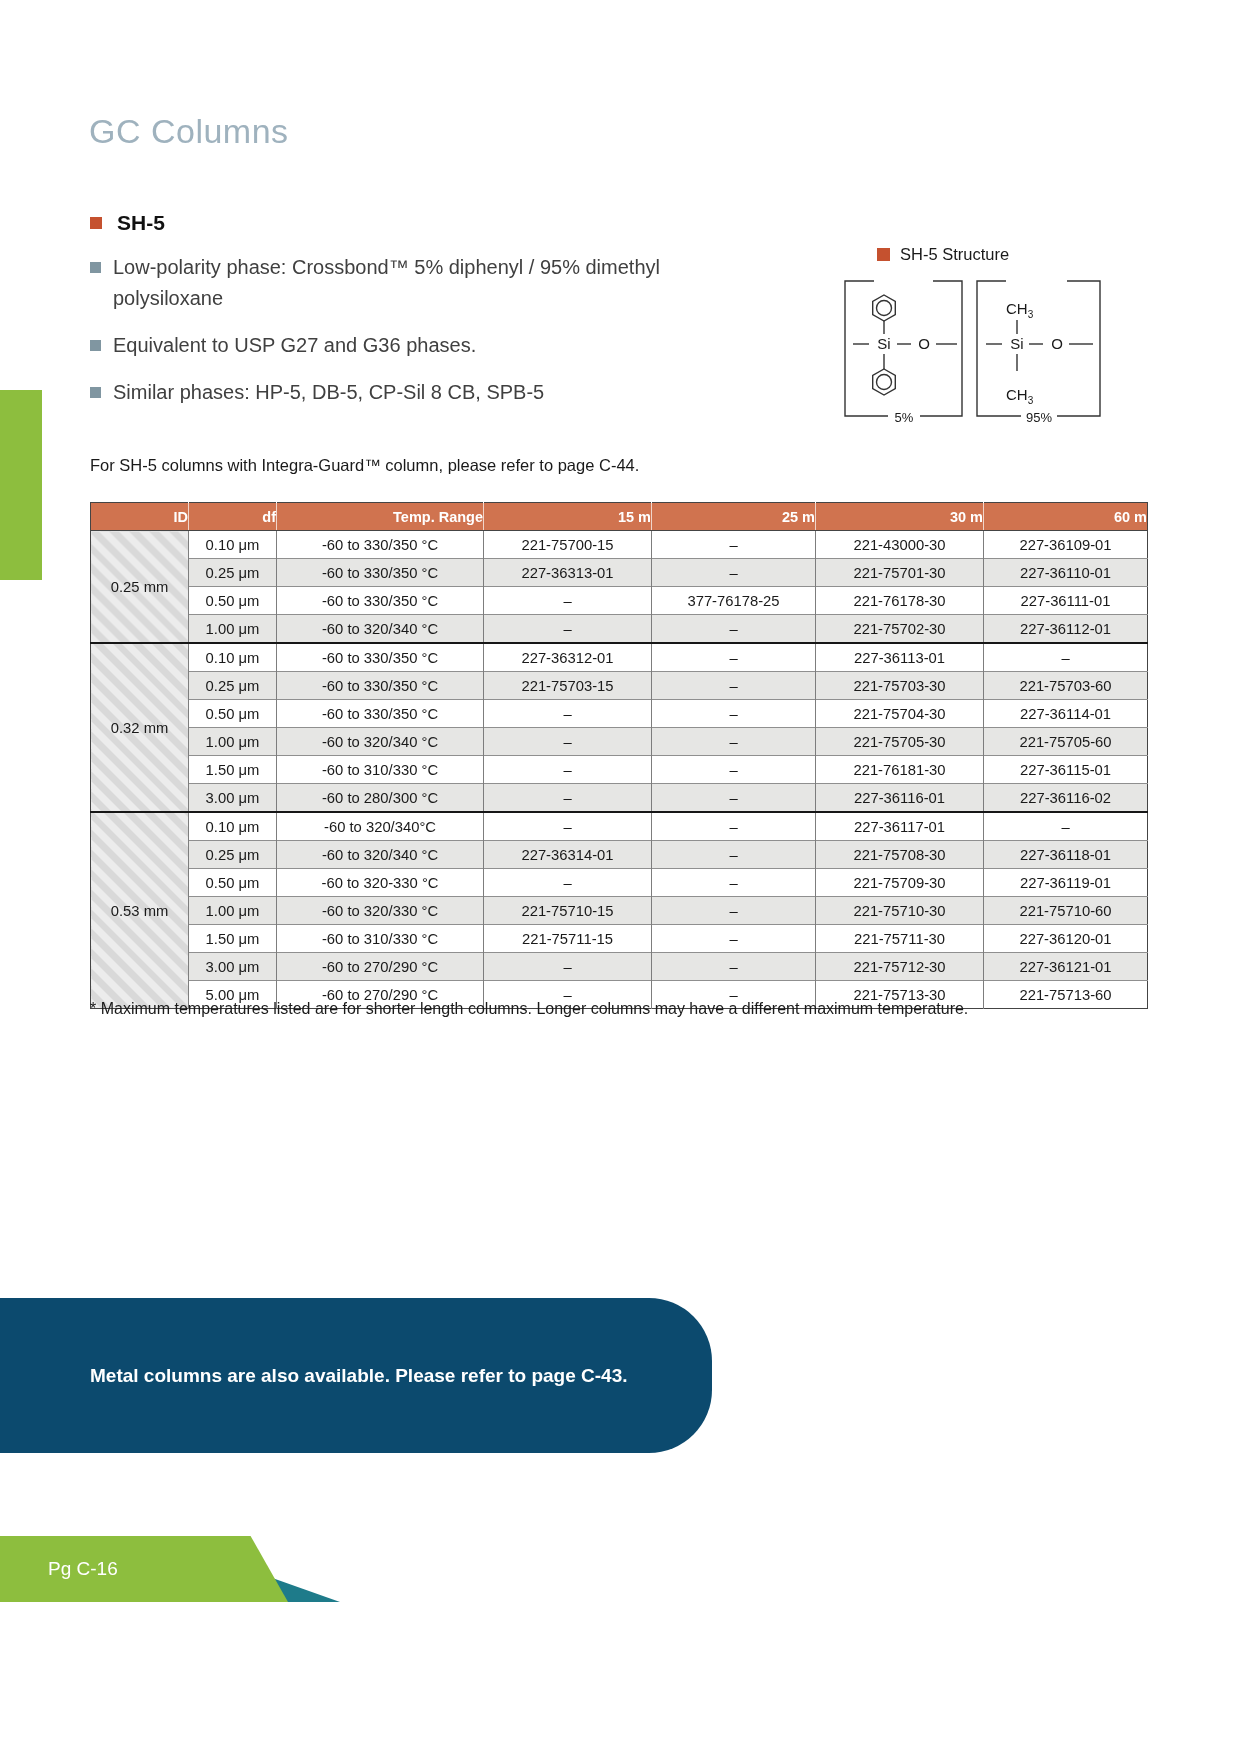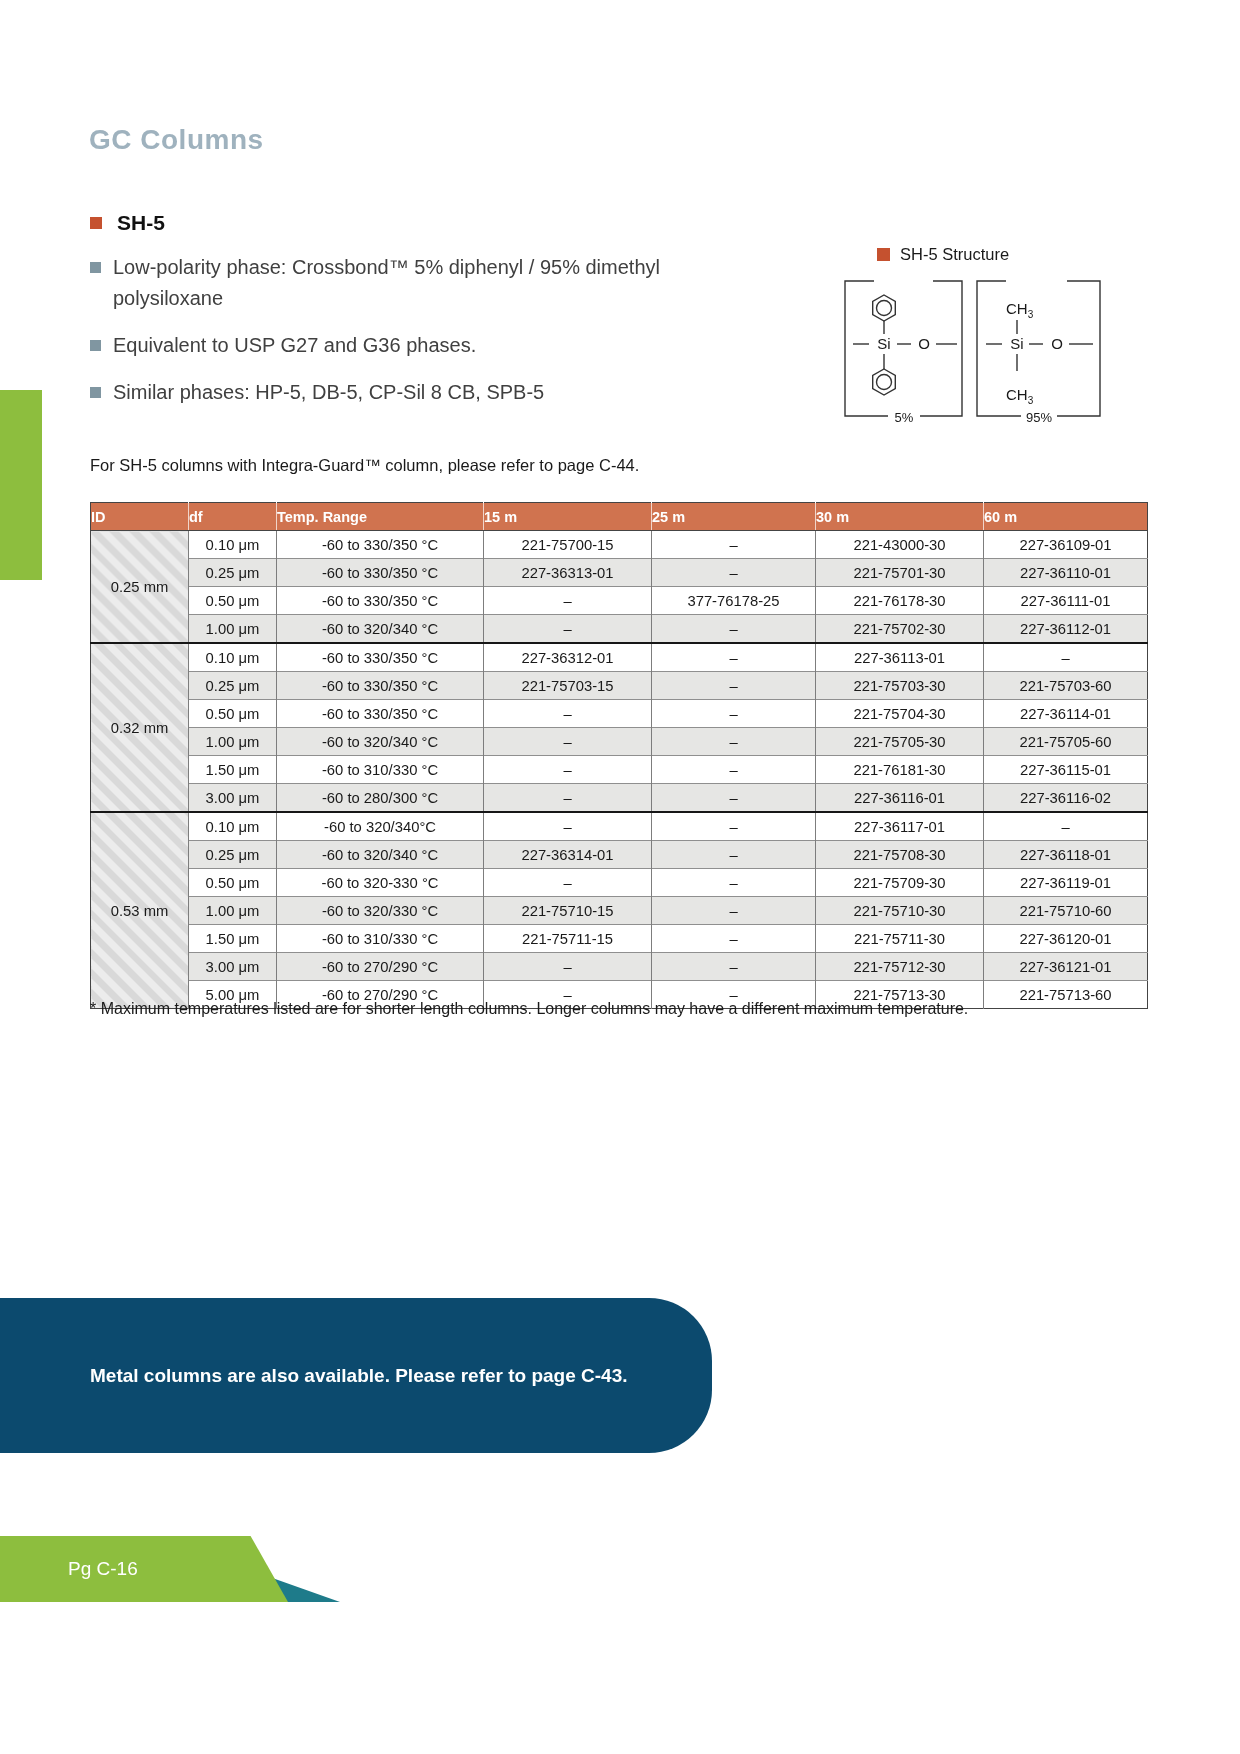--- a/index.html
+++ b/index.html
@@ -2,21 +2,21 @@
 <html><head>
 <meta charset="utf-8">
 <style>
   html,body { margin:0; padding:0; }
   body {
     width:1240px; height:1754px; position:relative; background:#ffffff;
     font-family:"Liberation Sans", sans-serif; color:#1a1a1a; overflow:hidden;
   }
   .green-tab { position:absolute; left:0; top:390px; width:42px; height:190px; background:#8DBE3E; }
 
-  .page-title { position:absolute; left:89px; top:124px; margin:0; font-size:28px; font-weight:700;
+  .page-title { position:absolute; left:89px; top:112px; margin:0; font-size:34px; font-weight:400;
     color:#9FB2BE; letter-spacing:.5px; }
 
   .section-head { position:absolute; left:90px; top:211px; display:flex; align-items:center; gap:15px; }
   .sq { display:inline-block; flex:0 0 auto; }
   .sq.orange { width:12px; height:12px; background:#C5512F; }
   .sq.orange.sm { width:13px; height:13px; }
   .sq.blue { width:11px; height:11px; background:#8096A1; }
   .section-title { font-size:21px; font-weight:bold; color:#111; }
 
   ul.bullets { position:absolute; left:90px; top:252px; width:660px; margin:0; padding:0; }
@@ -31,40 +31,40 @@
   .structure-svg .pct { font-size:13px; }
   .structure-svg .sub { font-size:10px; }
   .structure-svg line, .structure-svg polyline, .structure-svg polygon, .structure-svg circle {
     stroke:#333; stroke-width:1.4; fill:none; }
 
   .intro { position:absolute; left:90px; top:456px; margin:0; font-size:16.5px; }
 
   table.spec { position:absolute; left:90px; top:502px; width:1057px; border-collapse:collapse;
     table-layout:fixed; border:1.5px solid #444; }
   table.spec th { background:#D0734F; color:#fff; font-size:14.5px; font-weight:bold; height:27px;
-    border-left:1px solid rgba(255,255,255,.7); border-bottom:1.5px solid #444; padding:0; text-align:left; }
+    border-left:1px solid rgba(255,255,255,.7); border-bottom:1.5px solid #444; padding:0; text-align:right; }
   table.spec th:first-child { border-left:none; }
   table.spec td { height:27px; padding:0; text-align:center; vertical-align:middle; font-size:14.8px;
     border-left:1px solid #7d7d7d; border-top:1px solid #8f8f8f; background:#fff; }
   table.spec tr.even td { background:#E6E6E4; }
   table.spec td.id-cell { background:repeating-linear-gradient(45deg,#ececec 0 7px,#d9d9d9 7px 14px);
     border-left:none; }
   table.spec tr.group-start td { border-top:2px solid #161616; }
 
   .footnote { position:absolute; left:90px; top:1000px; margin:0; font-size:16px; }
 
   .banner { position:absolute; left:0; top:1298px; width:712px; height:155px; background:#0c4a6e;
     border-radius:0 63px 63px 0; display:flex; align-items:center; }
   .banner .banner-text { margin-left:90px; color:#fff; font-size:19px; font-weight:bold; }
 
   .teal-tri { position:absolute; left:250px; top:1570px; width:90px; height:32px; background:#1E7B8A;
     clip-path:polygon(0 0, 100% 100%, 0 100%); z-index:1; }
   .footer-flag { position:absolute; left:0; top:1536px; width:288px; height:66px; background:#8DBE3E;
     clip-path:polygon(0 0, 87% 0, 100% 100%, 0 100%); z-index:2; display:flex; align-items:center; }
-  .footer-flag .page-label { margin-left:68px; color:#fff; font-size:19px; }
+  .footer-flag .page-label { margin-left:48px; color:#fff; font-size:19px; }
 </style>
 </head>
 <body>
 
 <div class="green-tab"></div>
 
 <h1 class="page-title">GC Columns</h1>
 
 <div class="section-head">
   <span class="sq orange"></span>

